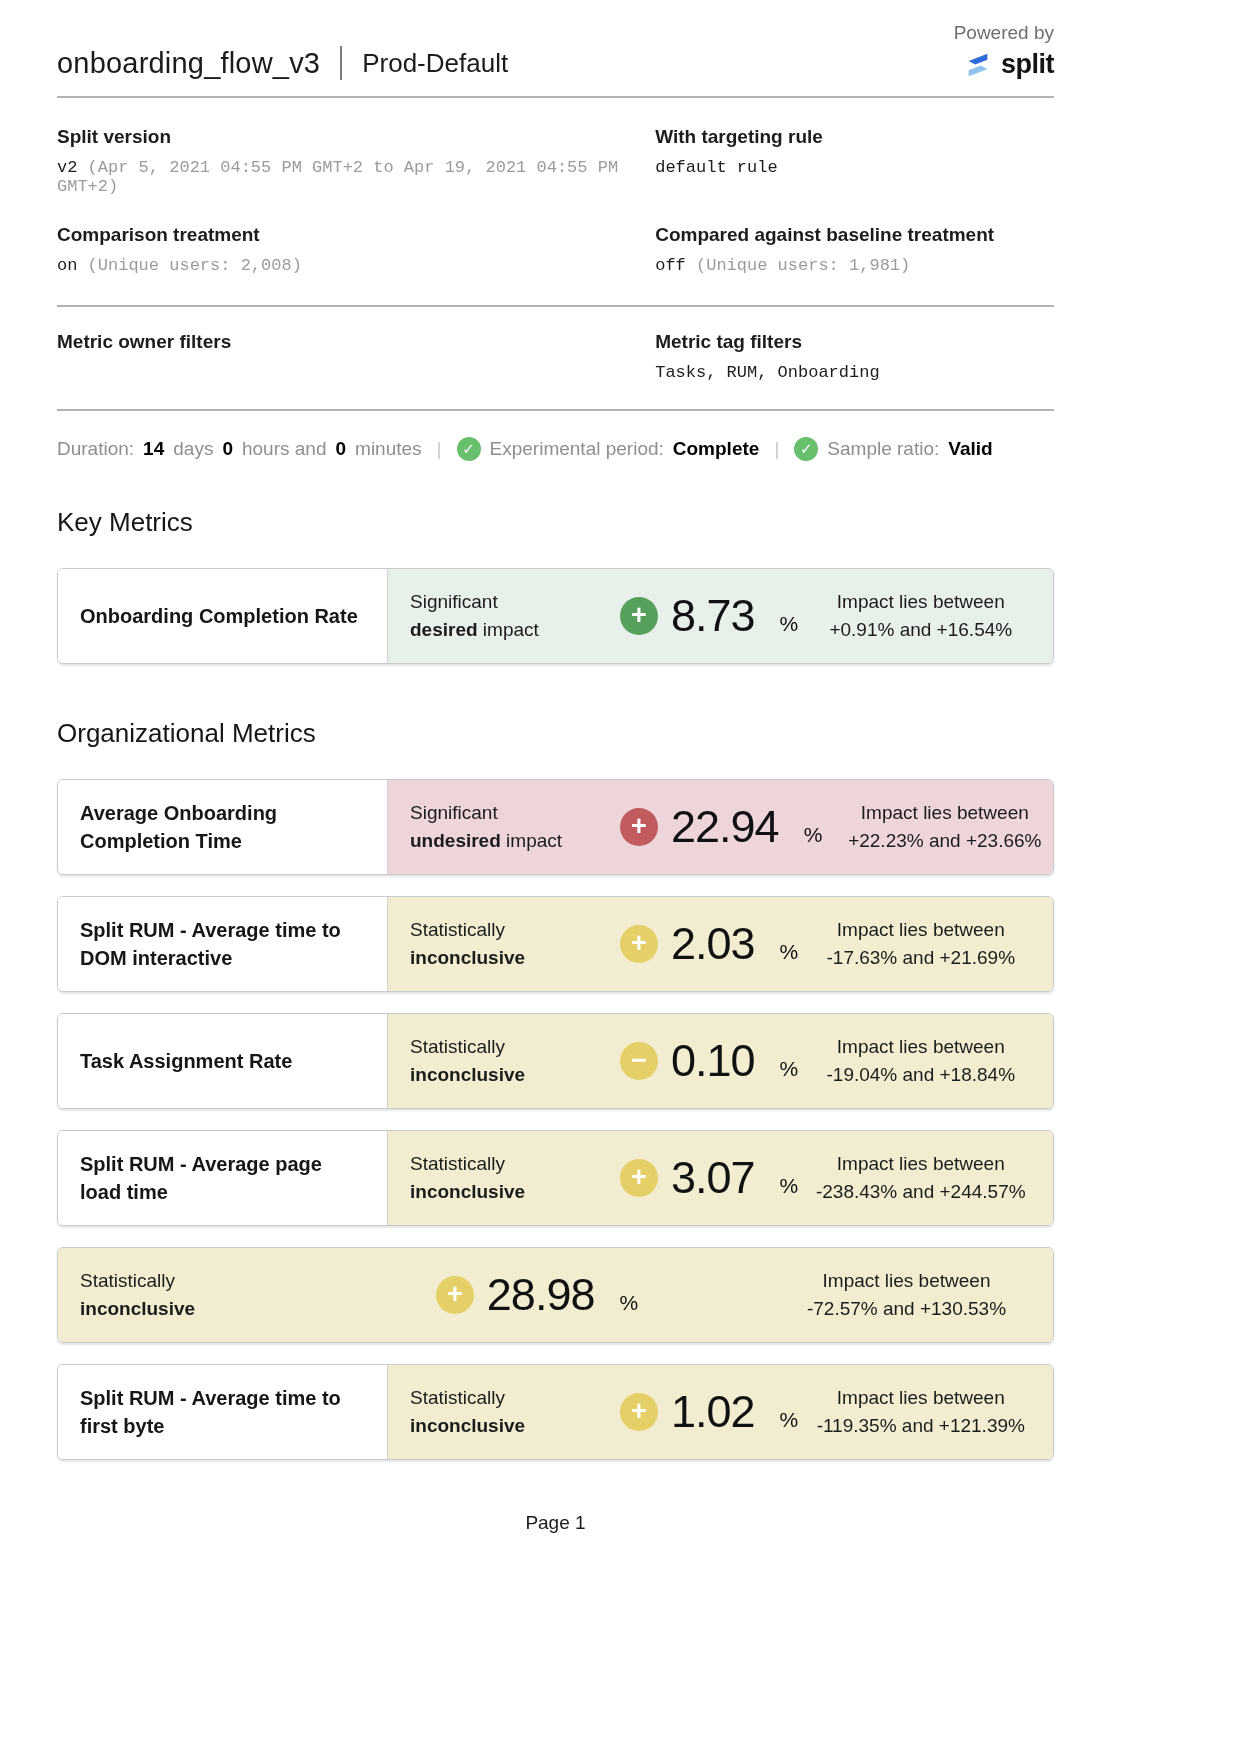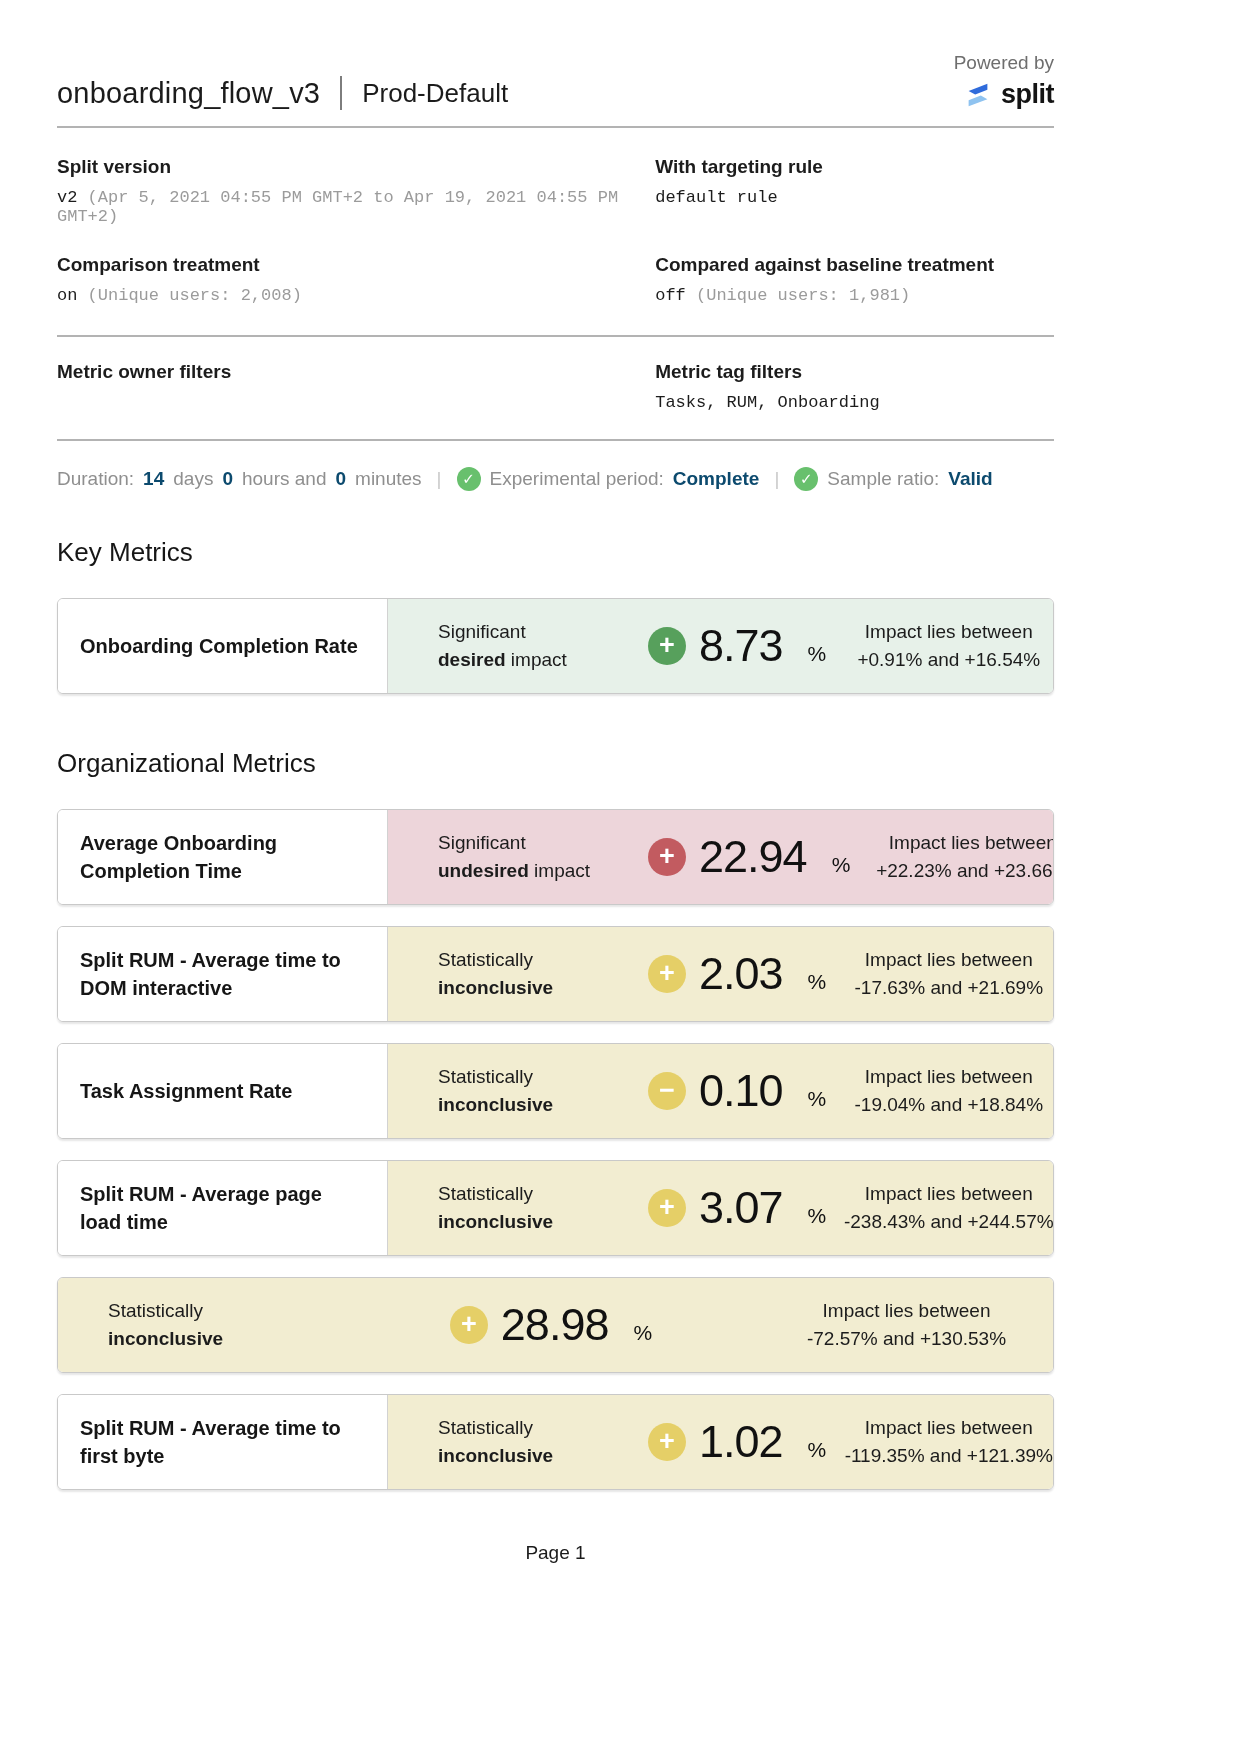--- a/index.html
+++ b/index.html
@@ -3,21 +3,21 @@
 <meta charset="utf-8">
 <style>
   * { margin:0; padding:0; box-sizing:border-box; }
   html,body { background:#fff; }
   body {
     width:1240px; min-height:1753px;
     font-family:"Liberation Sans","DejaVu Sans",sans-serif;
     color:#1f1f1f;
     position:relative;
   }
-  .container { margin-left:57px; width:997px; padding-top:30px; }
+  .container { margin-left:57px; width:997px; }
 
   
   .powered-row { text-align:right; padding-top:22px; }
   .powered-label { color:#6e6e6e; font-size:19px; }
   .header-row { display:flex; align-items:flex-end; justify-content:space-between; margin-top:2px; }
   .title-wrap { display:flex; align-items:center; gap:20px; }
   .split-title { font-size:29px; color:#1b1b1b; letter-spacing:0.2px; }
   .vbar { width:2px; height:34px; background:#7d7d7d; display:inline-block; }
   .env-name { font-size:26px; color:#1b1b1b; }
   .brand { display:flex; align-items:center; gap:8px; }
@@ -28,21 +28,21 @@
   
   .meta-grid { display:grid; grid-template-columns:1.5fr 1fr; row-gap:28px; margin-top:28px; }
   .field-label { font-weight:bold; font-size:19px; color:#1c1c1c; }
   .field-value { font-size:17px; margin-top:10px; color:#1c1c1c;font-family:Liberation Mono, monospace; }
   .note { color:#9b9b9b; }
   .filters-grid { display:grid; grid-template-columns:1.5fr 1fr; margin-top:24px; min-height:62px; }
 
   
   .status-bar { display:flex; align-items:center; gap:15px; margin-top:26px;
                 color:#8f8f8f; font-size:19px; }
-  .status-bar b { color:#0c4a6e; }
+  .status-bar b { color:#000000; }
   .pipe { color:#c9c9c9; }
   .check-circle { width:24px; height:24px; border-radius:50%; background:var(--check-green,#68c06d);
                   color:#fff; font-size:15px; font-weight:bold;
                   display:inline-flex; align-items:center; justify-content:center; flex:0 0 auto; }
   .status-item { display:inline-flex; align-items:center; gap:9px; }
 
   
   h2.section-heading { font-size:26px; font-weight:400; color:#161616; margin-top:46px; }
 
   .metric-card { display:flex; border:1px solid #c9c9c9; border-radius:6px; overflow:hidden;
@@ -53,21 +53,21 @@
                font-weight:bold; font-size:20px; line-height:1.4; color:#161616; }
   .card-body { flex:1; display:flex; align-items:center; justify-content:space-between;
                padding:0 24px 0 22px; }
   .tone-positive .card-body { background:var(--green-bg,#e7f1e9); }
   .tone-positive .sign-circle { background:var(--green-icon,#57a05c); }
   .tone-negative .card-body { background:var(--red-bg,#edd5da); }
   .tone-negative .sign-circle { background:var(--red-icon,#c25b60); }
   .tone-inconclusive .card-body { background:var(--yellow-bg,#f2edd1); }
   .tone-inconclusive .sign-circle { background:var(--yellow-icon,#e5cf67); }
 
-  .metric-status { width:210px; font-size:19px; line-height:1.5; color:#1c1c1c;margin-left:28px; }
+  .metric-status { width:210px; font-size:19px; line-height:1.5; color:#1c1c1c; }
   .metric-value { display:flex; align-items:center; gap:13px; }
   .sign-circle { width:38px; height:38px; border-radius:50%; color:#fff; font-size:27px;
                  font-weight:bold; display:flex; align-items:center; justify-content:center;
                  line-height:1; padding-bottom:2px; }
   .value-group { display:inline-flex; align-items:baseline;gap:23px; }
   .value-num { font-size:45px; color:#111; letter-spacing:-1px; }
   .value-unit { font-size:21px; color:#111; margin-left:2px; }
   .metric-impact { width:245px; text-align:center; font-size:19px; line-height:1.5; color:#1c1c1c; }
 
   .footer { text-align:center; margin-top:52px; font-size:19px; color:#1b1b1b; }

